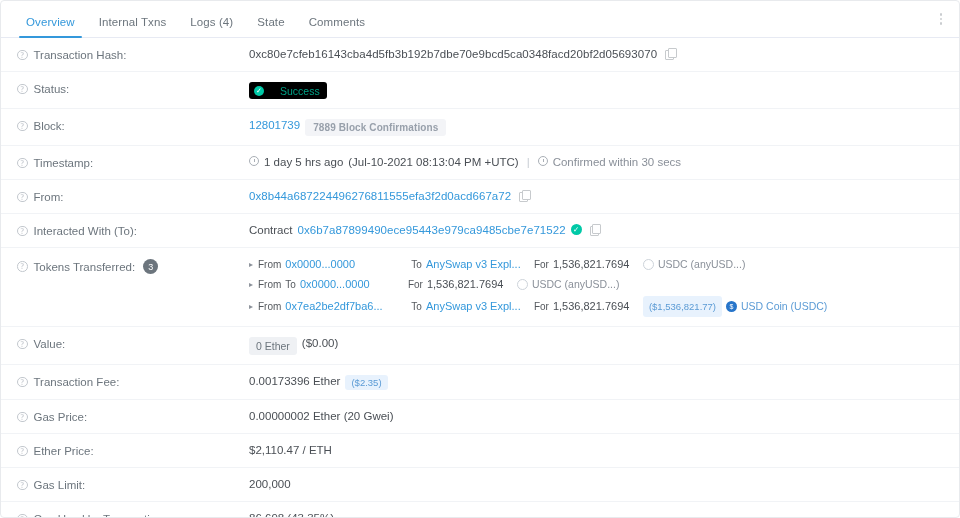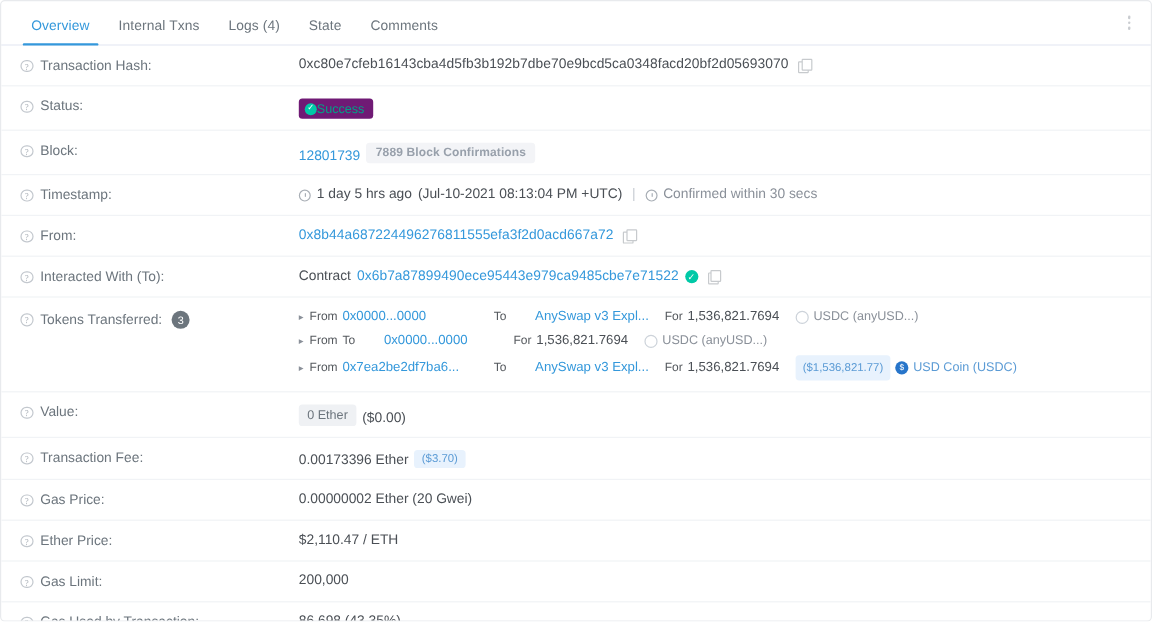--- a/index.html
+++ b/index.html
@@ -90,21 +90,21 @@
     text-align: center;
     font-family: "Liberation Serif", serif;
   }
   .value {
     flex: 1 1 auto;
     font-size: 11.5px;
     color: #4a4f55;
     padding-top: 10px;
     padding-bottom: 9px;
     display: flex;
-    align-items: flex-end;
+    align-items: flex-start;
     flex-wrap: wrap;
     gap: 5px;
     min-width: 0;
   }
   .value.col { flex-direction: column; align-items: flex-start; gap: 3px; padding-top: 8px; }
 
   .mono { font-family: "Liberation Sans", sans-serif; letter-spacing: .05px; }
   .link { color: #3498db; text-decoration: none; cursor: pointer; }
   .muted { color: #8a9099; }
 
@@ -119,22 +119,22 @@
     content: ""; position: absolute; left: 0; top: 2px;
     width: 7px; height: 8px; border: 1px solid #9aa0a6; border-radius: 1px;
   }
   .copy::after {
     content: ""; position: absolute; left: 2.5px; top: 0;
     width: 7px; height: 8px; border: 1px solid #9aa0a6; border-radius: 1px; background: #fff;
   }
 
   
   .badge-success {
-    display: inline-flex; align-items: center; gap: 0;
-    background: #701a75; color: #00a186;
+    display: inline-flex; align-items: center; gap: 16px;
+    background: #000000; color: #00a186;
     border-radius: 3px; padding: 2.5px 7px 2.5px 5px;
     font-size: 10.5px;
   }
   .check {
     width: 10px; height: 10px; border-radius: 50%;
     background: #00c9a7; color: #fff; font-size: 7px;
     display: inline-flex; align-items: center; justify-content: center; line-height: 1;
   }
   .badge-grey {
     display: inline-block; background: #f3f4f7; color: #98a0ab;
@@ -172,21 +172,21 @@
 
   
   .tt-row {
     display: flex; align-items: center;
     font-size: 11px; white-space: nowrap; gap: 4px;
     line-height: 17px;
   }
   .caret { color: #8a9099; font-size: 8px; margin-right: 1px; }
   .tt-key { color: #55595e; font-weight: normal; font-size: 10px; }
   .w-from { display: inline-block; min-width: 122px; }
-  .w-to   { display: inline-block; min-width: 104px; margin-left: 20px; }
+  .w-to   { display: inline-block; min-width: 104px; }
   .w-for  { display: inline-block; min-width: 86px; color: #4a4f55; }
   .tok-icon {
     width: 11px; height: 11px; border-radius: 50%;
     display: inline-flex; align-items: center; justify-content: center;
     font-size: 7px; color: #fff; flex: 0 0 auto;
   }
   .tok-icon.ring { background: #fff; border: 1.2px solid #cdd3da; }
   .tok-icon.usdc { background: #2775ca; }
   .tok-name { color: #8a9099; font-size: 10.5px; }
   .tok-name.blue { color: #5b9bd5; }
@@ -343,21 +343,21 @@
       </div>
     </div>
 
     <div class="row">
       <div class="label">
         <span class="qmark">?</span>
         <span>Transaction Fee:</span>
       </div>
       <div class="value">
         <span>0.00173396 Ether</span>
-        <span class="badge-blue">($3.70)</span>
+        <span class="badge-blue">($2.35)</span>
       </div>
     </div>
 
     <div class="row">
       <div class="label">
         <span class="qmark">?</span>
         <span>Gas Price:</span>
       </div>
       <div class="value">0.00000002 Ether (20 Gwei)</div>
     </div>

